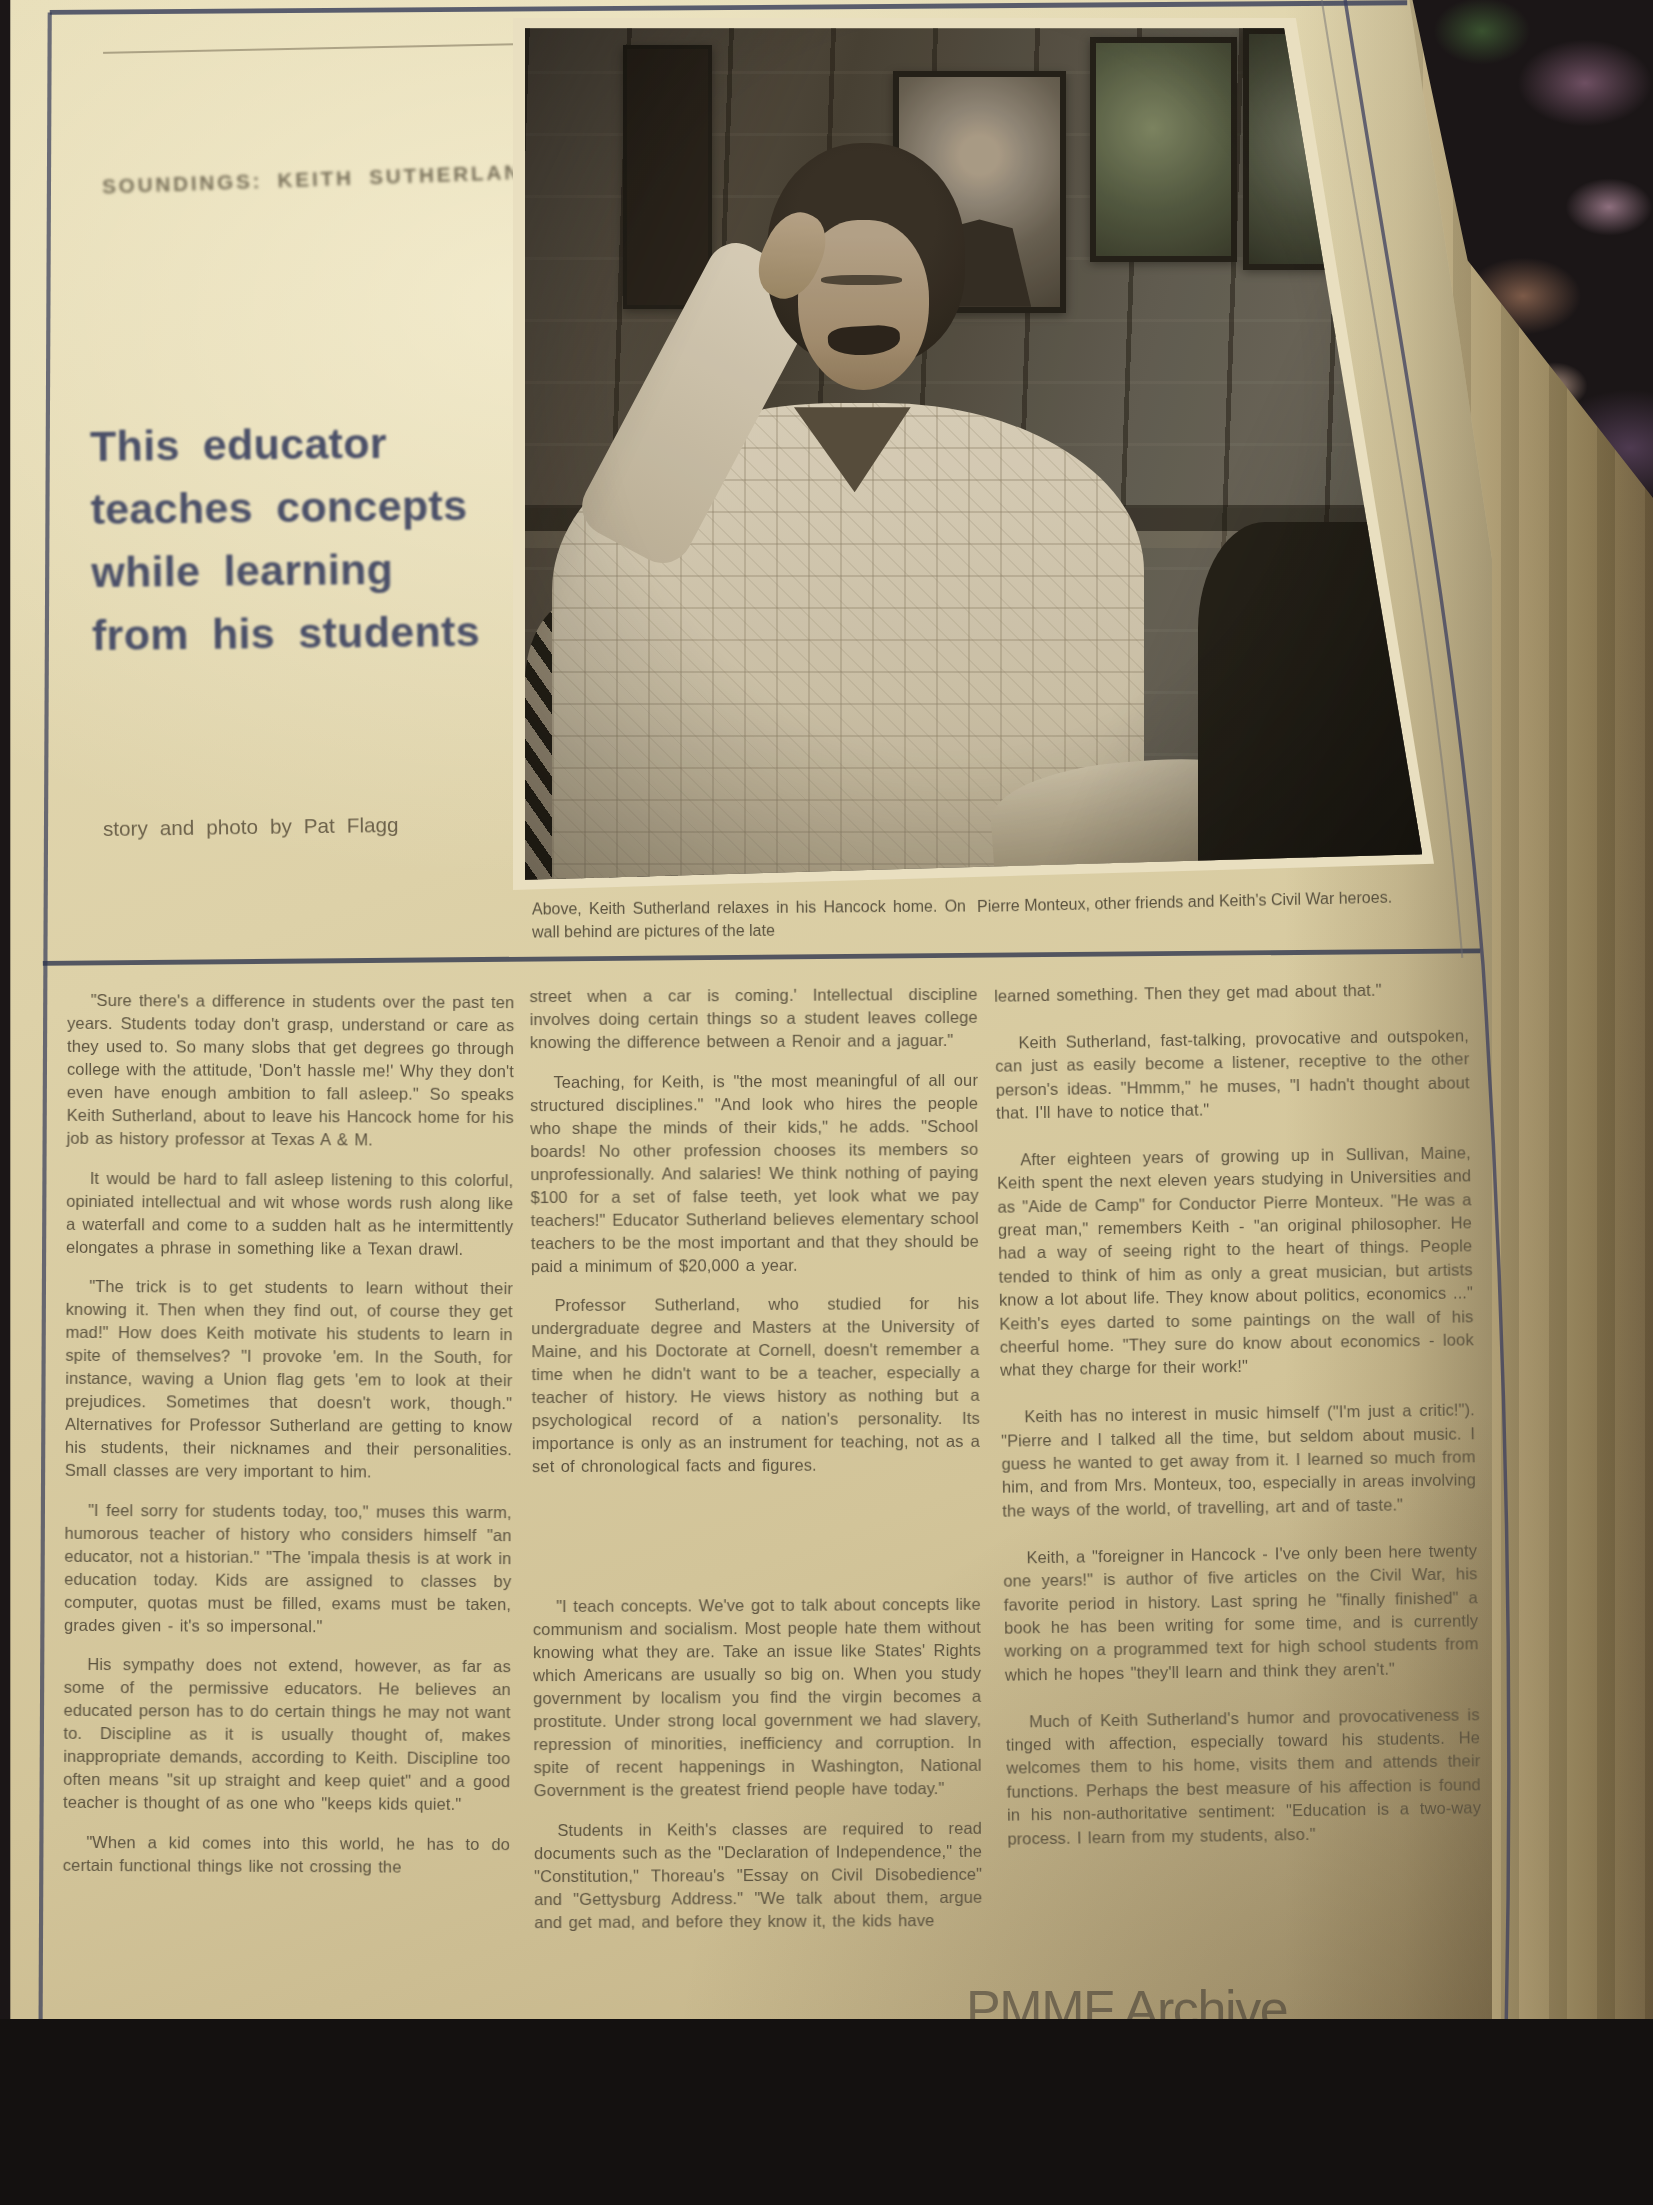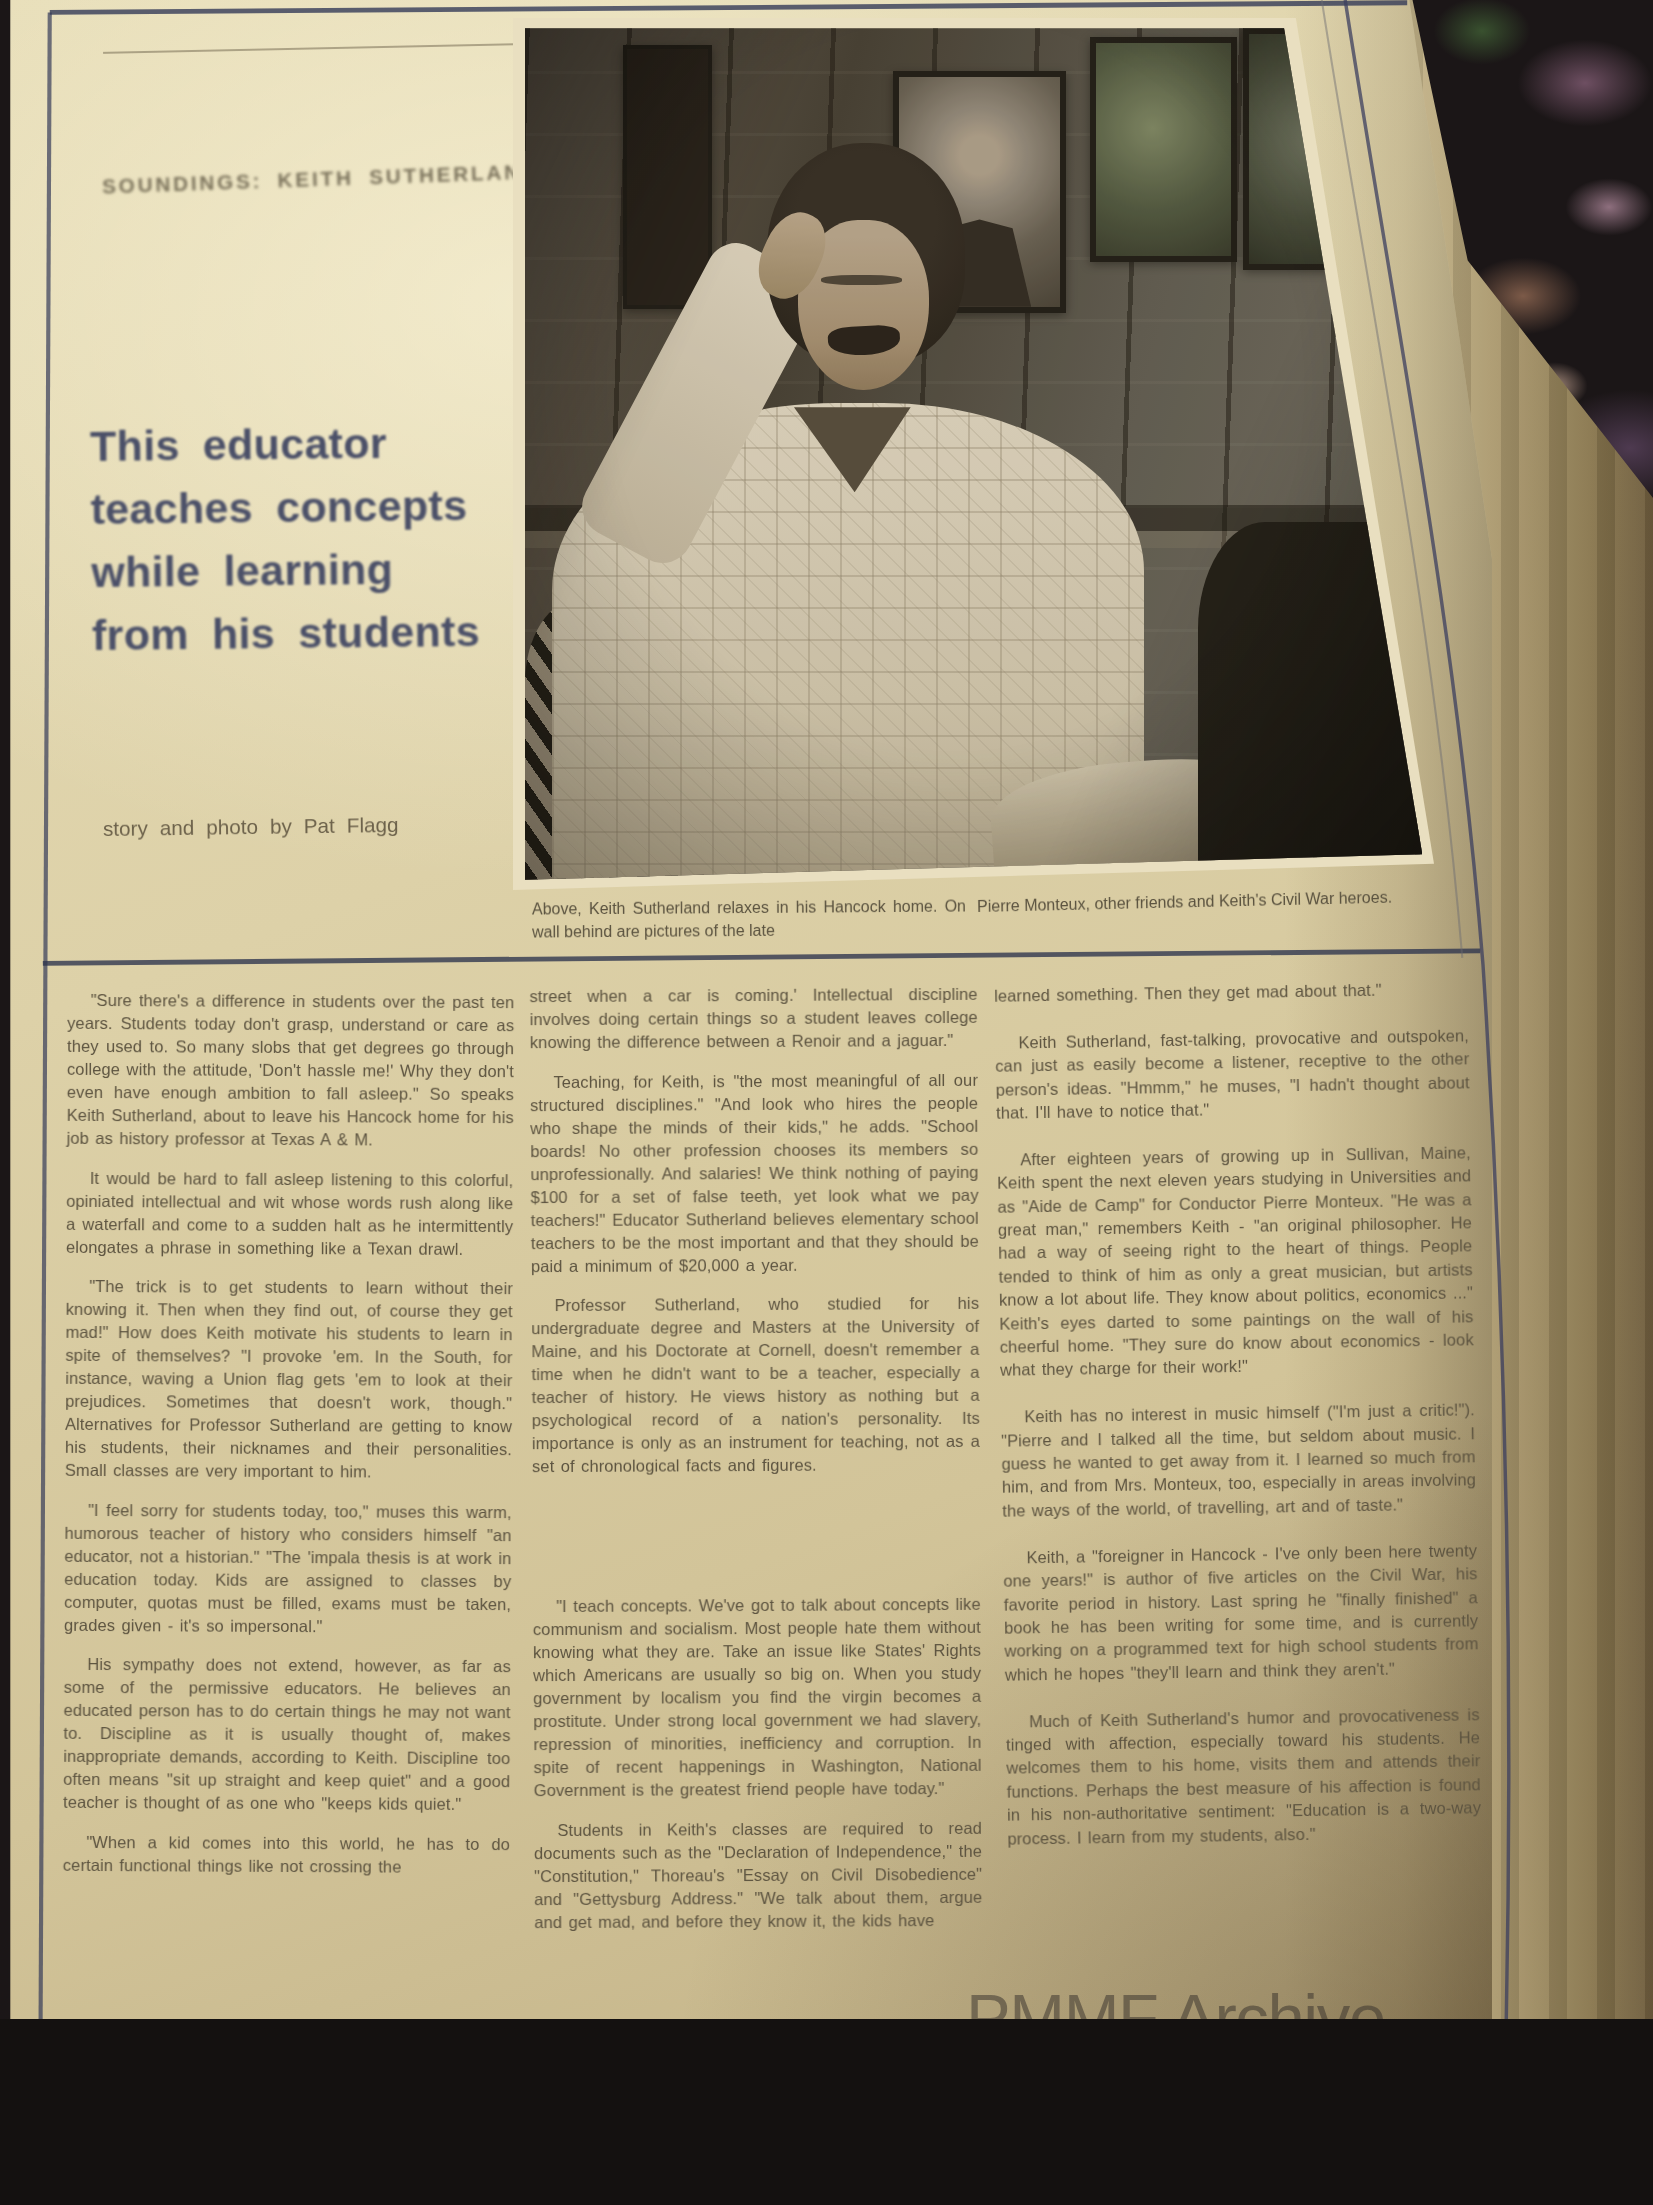--- a/index.html
+++ b/index.html
@@ -146,21 +146,21 @@
   .col p{margin:0 0 16.5px 0;text-align:justify;text-indent:23.4px;}
   .col p.cont{text-indent:0;}
   .col p.gap-after{margin-bottom:117px;}
   .col1{left:65px;top:990px;width:447px;transform:rotate(0.3deg);}
   .col2{left:532px;top:984px;width:448px;transform:rotate(-0.3deg);}
   .col3{left:1001px;top:981px;width:474px;line-height:23.4px;transform:rotate(-0.9deg);}
   .col3 p{margin-bottom:23.4px;}
 
   .watermark{
     position:absolute;left:966px;top:1979px;z-index:8;
-    font-size:67px;letter-spacing:-1.4px;white-space:nowrap;
+    font-size:52px;letter-spacing:-1.4px;white-space:nowrap;
     color:rgba(55,50,45,0.52);
   }
 </style>
 </head>
 <body>
 
 <div class="canvas">
 
   <div class="paper-fold"></div>
   <div class="page-main"></div>

